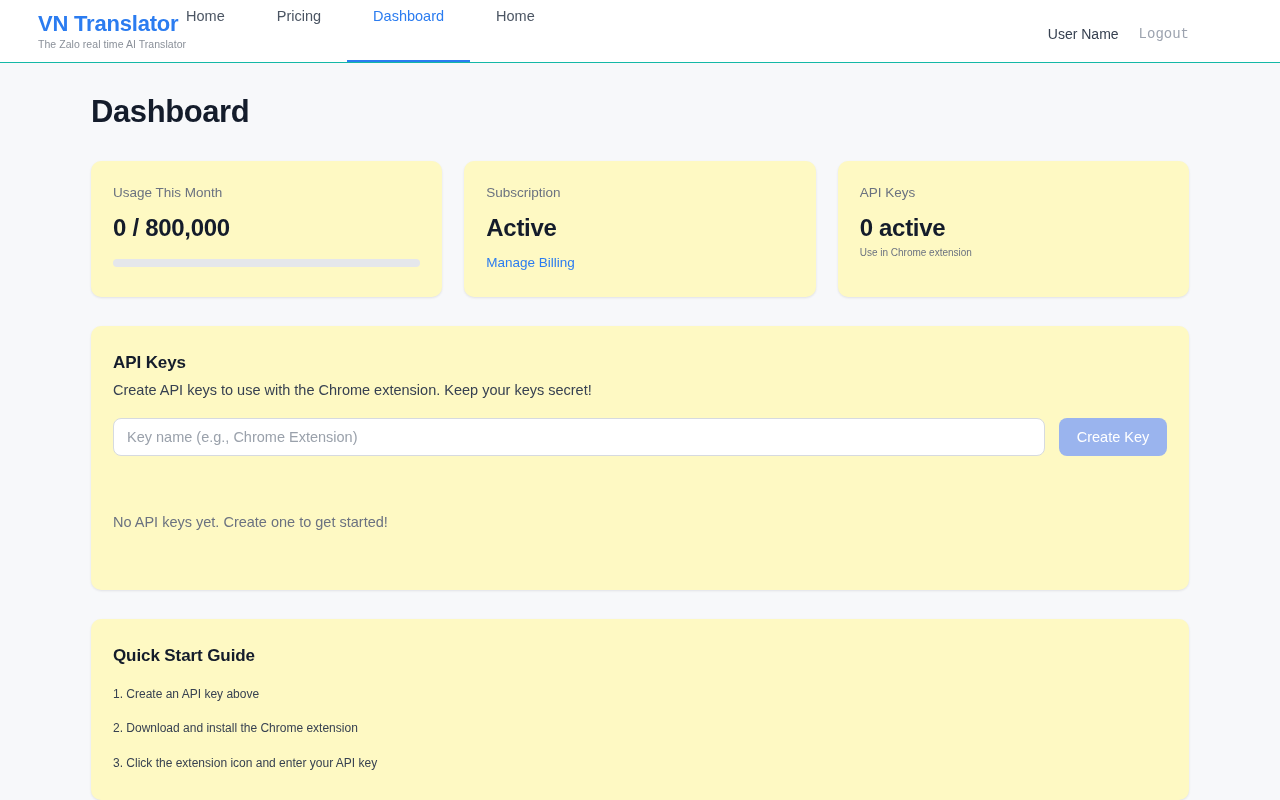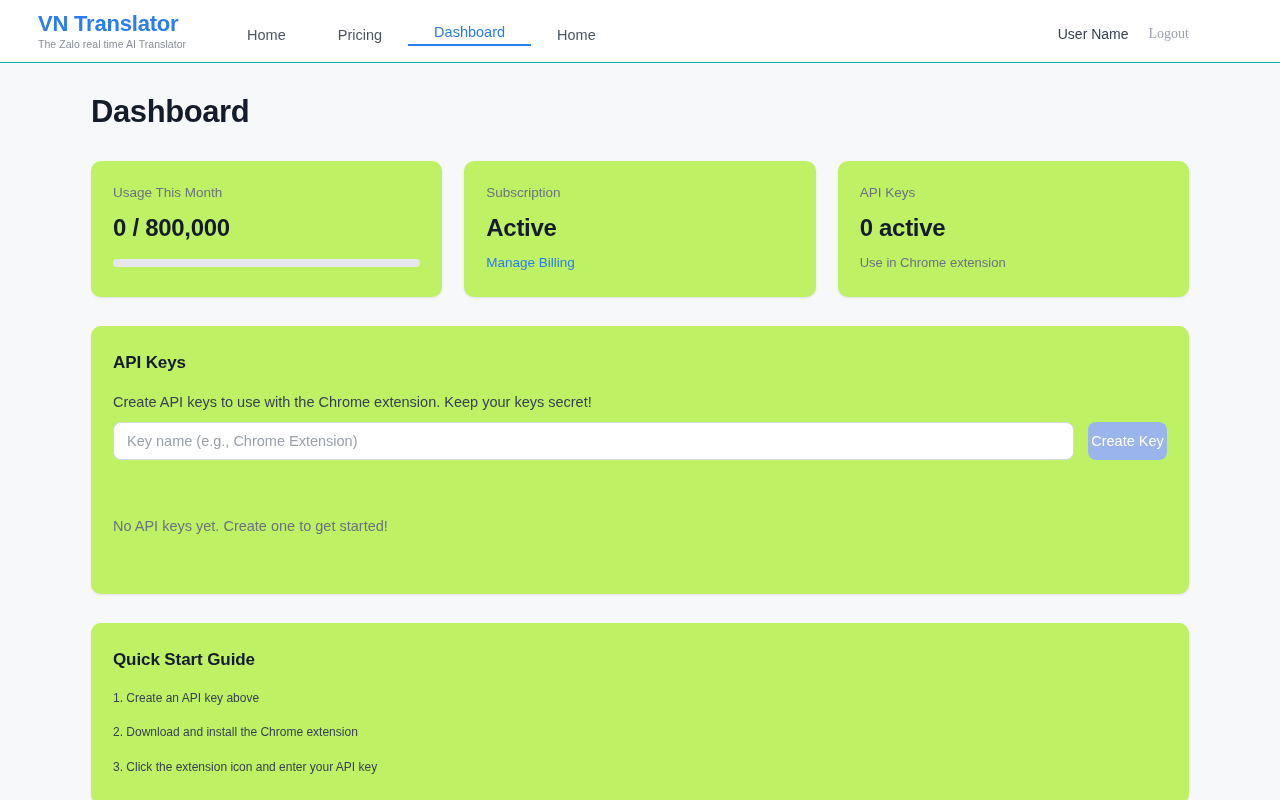--- a/index.html
+++ b/index.html
@@ -44,22 +44,20 @@
   }
   .brand-subtitle {
     font-size: 10.5px;
     color: #8a9099;
     margin-top: 3px;
     letter-spacing: 0.05px;
   }
 
   .main-nav {
     display: flex;
-    align-items: center;
-    margin-left: 61px;
     gap: 0;
     align-self: stretch;
     padding-top: 9px;
   }
   .nav-link {
     font-size: 14.5px;
     color: #4b5563;
     text-decoration: none;
     padding: 0 26px;
     line-height: 1;
@@ -89,21 +87,21 @@
     color: #374151;
     white-space: nowrap;
   }
   .logout-link {
     font-size: 14px;
     color: #9ca3af;
     text-decoration: none;
     cursor: pointer;
     background: none;
     border: none;
-    font-family: Liberation Serif, serif;
+    font-family: Liberation Mono, monospace;
     text-align: center;
   }
 
   
   .page {
     padding: 0 91px;
   }
 
   .page-title {
     font-size: 31px;
@@ -116,21 +114,21 @@
 
   
   .stat-grid {
     display: grid;
     grid-template-columns: repeat(3, 1fr);
     gap: 22px;
     margin-top: 31px;
   }
 
   .card {
-    background: #bef264;
+    background: #fef9c3;
     border-radius: 10px;
     box-shadow: 0 1px 3px rgba(16, 24, 40, 0.06), 0 1px 2px rgba(16, 24, 40, 0.04);
   }
 
   .stat-card {
     padding: 24px 22px 26px 22px;
     min-height: 124px;
   }
   .stat-label {
     font-size: 13.5px;
@@ -139,23 +137,23 @@
   }
   .stat-value {
     font-size: 24px;
     font-weight: bold;
     color: #141c2b;
     margin-top: 13px;
     letter-spacing: -0.3px;
     line-height: 1.15;
   }
   .stat-sub {
-    font-size: 13px;
+    font-size: 10px;
     color: #6b7280;
-    margin-top: 13px;
+    margin-top: 5px;
     line-height: 1.2;
   }
   .stat-link {
     display: inline-block;
     font-size: 13.5px;
     color: #2b7cf0;
     text-decoration: none;
     margin-top: 13px;
     cursor: pointer;
     line-height: 1.2;
@@ -183,46 +181,46 @@
   }
   .section-title {
     font-size: 17px;
     font-weight: bold;
     color: #141c2b;
     letter-spacing: -0.1px;
   }
   .section-desc {
     font-size: 14.5px;
     color: #374151;
-    margin-top: 21px;
+    margin-top: 9px;
   }
 
   .key-form {
     display: flex;
     gap: 14px;
-    margin-top: 12px;
+    margin-top: 20px;
     align-items: flex-end;
   }
   .key-input {
     flex: 1 1 auto;
     height: 38px;
     border: 1px solid #d6dae0;
     border-radius: 8px;
     padding: 0 13px;
     font-size: 14.5px;
     font-family: inherit;
     color: #1f2937;
     background: #ffffff;
     outline: none;
   }
   .key-input::placeholder { color: #9aa1ab; }
 
   .create-key-btn {
     flex: 0 0 auto;
-    width: 79px;
+    width: 108px;
     height: 38px;
     border: none;
     border-radius: 8px;
     background: #9ab4ee;
     color: #ffffff;
     font-size: 14.5px;
     font-family: inherit;
     cursor: pointer;
     line-height: 1;
   }

